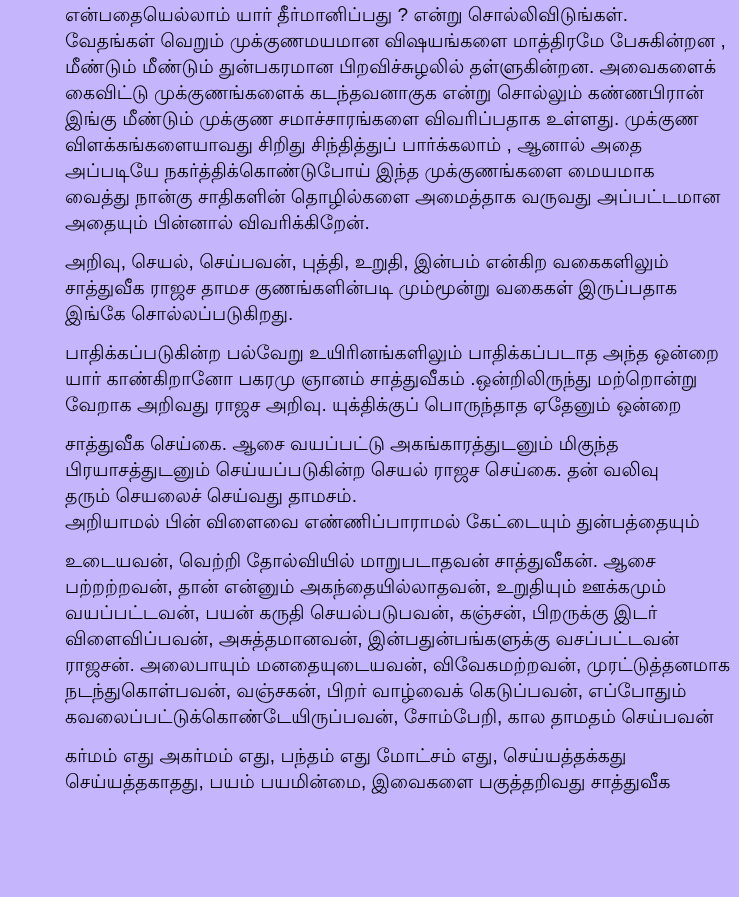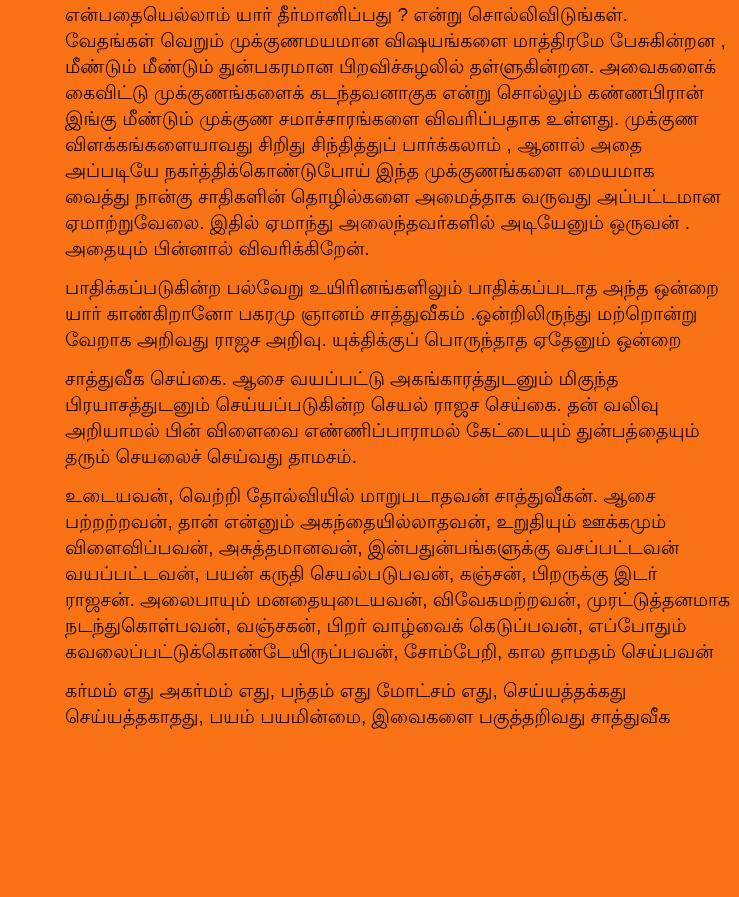--- a/index.html
+++ b/index.html
@@ -11,21 +11,21 @@
   }
   body {
     background: #ffffff;
     font-family: "Liberation Sans", "DejaVu Sans", sans-serif;
   }
   .page {
     box-sizing: border-box;
     width: 739px;
     height: 897px;
     padding: 2px 50px 0 65px;
-    background: #f97316;
+    background: #c4b5fd;
     color: #000000;
   }
   .paragraph {
     margin: 0 0 13px 0;
   }
   .paragraph:last-child {
     margin-bottom: 0;
   }
   .line {
     font-size: 19px;
@@ -42,43 +42,47 @@
 
   <div class="paragraph">
     <div class="line">என்பதையெல்லாம் யார் தீர்மானிப்பது ? என்று சொல்லிவிடுங்கள்.</div>
     <div class="line">வேதங்கள் வெறும் முக்குணமயமான விஷயங்களை மாத்திரமே பேசுகின்றன ,</div>
     <div class="line">மீண்டும் மீண்டும் துன்பகரமான பிறவிச்சுழலில் தள்ளுகின்றன. அவைகளைக்</div>
     <div class="line">கைவிட்டு முக்குணங்களைக் கடந்தவனாகுக என்று சொல்லும் கண்ணபிரான்</div>
     <div class="line">இங்கு மீண்டும் முக்குண சமாச்சாரங்களை விவரிப்பதாக உள்ளது. முக்குண</div>
     <div class="line">விளக்கங்களையாவது சிறிது சிந்தித்துப் பார்க்கலாம் , ஆனால் அதை</div>
     <div class="line">அப்படியே நகர்த்திக்கொண்டுபோய் இந்த முக்குணங்களை மையமாக</div>
     <div class="line">வைத்து நான்கு சாதிகளின் தொழில்களை அமைத்தாக வருவது அப்பட்டமான</div>
-    <div class="line">ஏமாற்றுவேலை. இதில் ஏமாந்து அலைந்தவர்களில் அடியேனும் ஒருவன் .</div>
     <div class="line">அதையும் பின்னால் விவரிக்கிறேன்.</div>
   </div>
 
+  <div class="paragraph">
+    <div class="line">அறிவு, செயல், செய்பவன், புத்தி, உறுதி, இன்பம் என்கிற வகைகளிலும்</div>
+    <div class="line">சாத்துவீக ராஜச தாமச குணங்களின்படி மும்மூன்று வகைகள் இருப்பதாக</div>
+    <div class="line">இங்கே சொல்லப்படுகிறது.</div>
+  </div>
 
   <div class="paragraph">
     <div class="line">பாதிக்கப்படுகின்ற பல்வேறு உயிரினங்களிலும் பாதிக்கப்படாத அந்த ஒன்றை</div>
     <div class="line">யார் காண்கிறானோ பகரமு ஞானம் சாத்துவீகம் .ஒன்றிலிருந்து மற்றொன்று</div>
     <div class="line">வேறாக அறிவது ராஜச அறிவு. யுக்திக்குப் பொருந்தாத ஏதேனும் ஒன்றை</div>
   </div>
 
   <div class="paragraph">
     <div class="line">சாத்துவீக செய்கை. ஆசை வயப்பட்டு அகங்காரத்துடனும் மிகுந்த</div>
     <div class="line">பிரயாசத்துடனும் செய்யப்படுகின்ற செயல் ராஜச செய்கை. தன் வலிவு</div>
+    <div class="line">தரும் செயலைச் செய்வது தாமசம்.</div>
     <div class="line">அறியாமல் பின் விளைவை எண்ணிப்பாராமல் கேட்டையும் துன்பத்தையும்</div>
-    <div class="line">தரும் செயலைச் செய்வது தாமசம்.</div>
   </div>
 
   <div class="paragraph">
     <div class="line">உடையவன், வெற்றி தோல்வியில் மாறுபடாதவன் சாத்துவீகன். ஆசை</div>
     <div class="line">பற்றற்றவன், தான் என்னும் அகந்தையில்லாதவன், உறுதியும் ஊக்கமும்</div>
+    <div class="line">வயப்பட்டவன், பயன் கருதி செயல்படுபவன், கஞ்சன், பிறருக்கு இடர்</div>
     <div class="line">விளைவிப்பவன், அசுத்தமானவன், இன்பதுன்பங்களுக்கு வசப்பட்டவன்</div>
-    <div class="line">வயப்பட்டவன், பயன் கருதி செயல்படுபவன், கஞ்சன், பிறருக்கு இடர்</div>
     <div class="line">ராஜசன். அலைபாயும் மனதையுடையவன், விவேகமற்றவன், முரட்டுத்தனமாக</div>
     <div class="line">நடந்துகொள்பவன், வஞ்சகன், பிறர் வாழ்வைக் கெடுப்பவன், எப்போதும்</div>
     <div class="line">கவலைப்பட்டுக்கொண்டேயிருப்பவன், சோம்பேறி, கால தாமதம் செய்பவன்</div>
   </div>
 
   <div class="paragraph">
     <div class="line">கர்மம் எது அகர்மம் எது, பந்தம் எது மோட்சம் எது, செய்யத்தக்கது</div>
     <div class="line">செய்யத்தகாதது, பயம் பயமின்மை, இவைகளை பகுத்தறிவது சாத்துவீக</div>
   </div>
 

